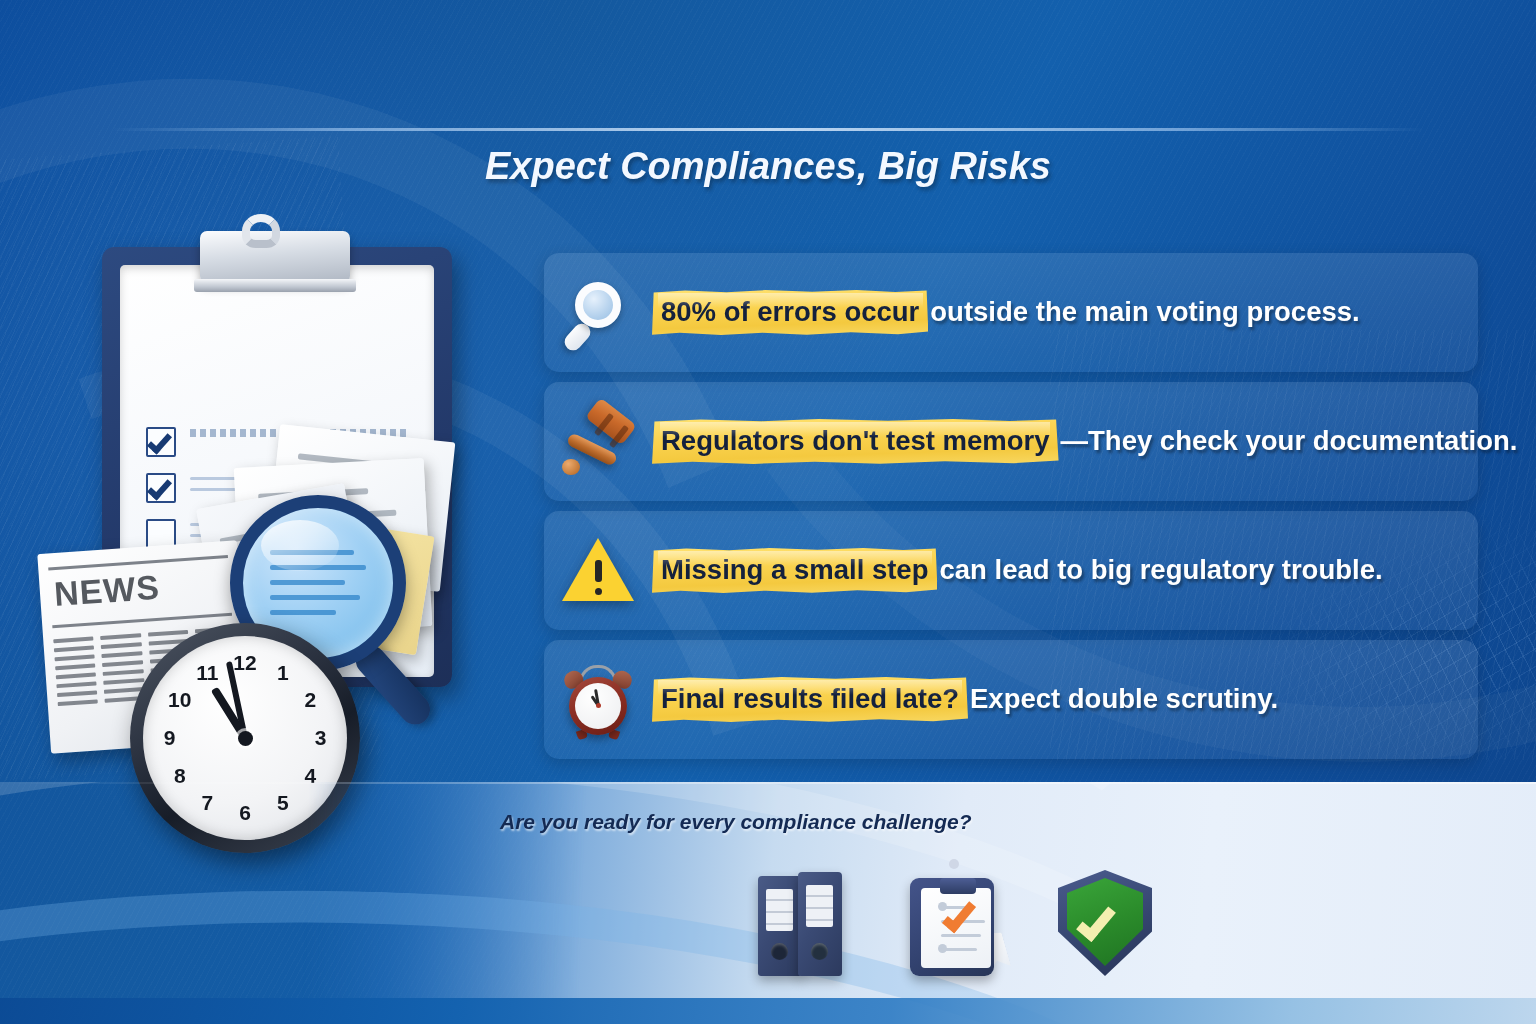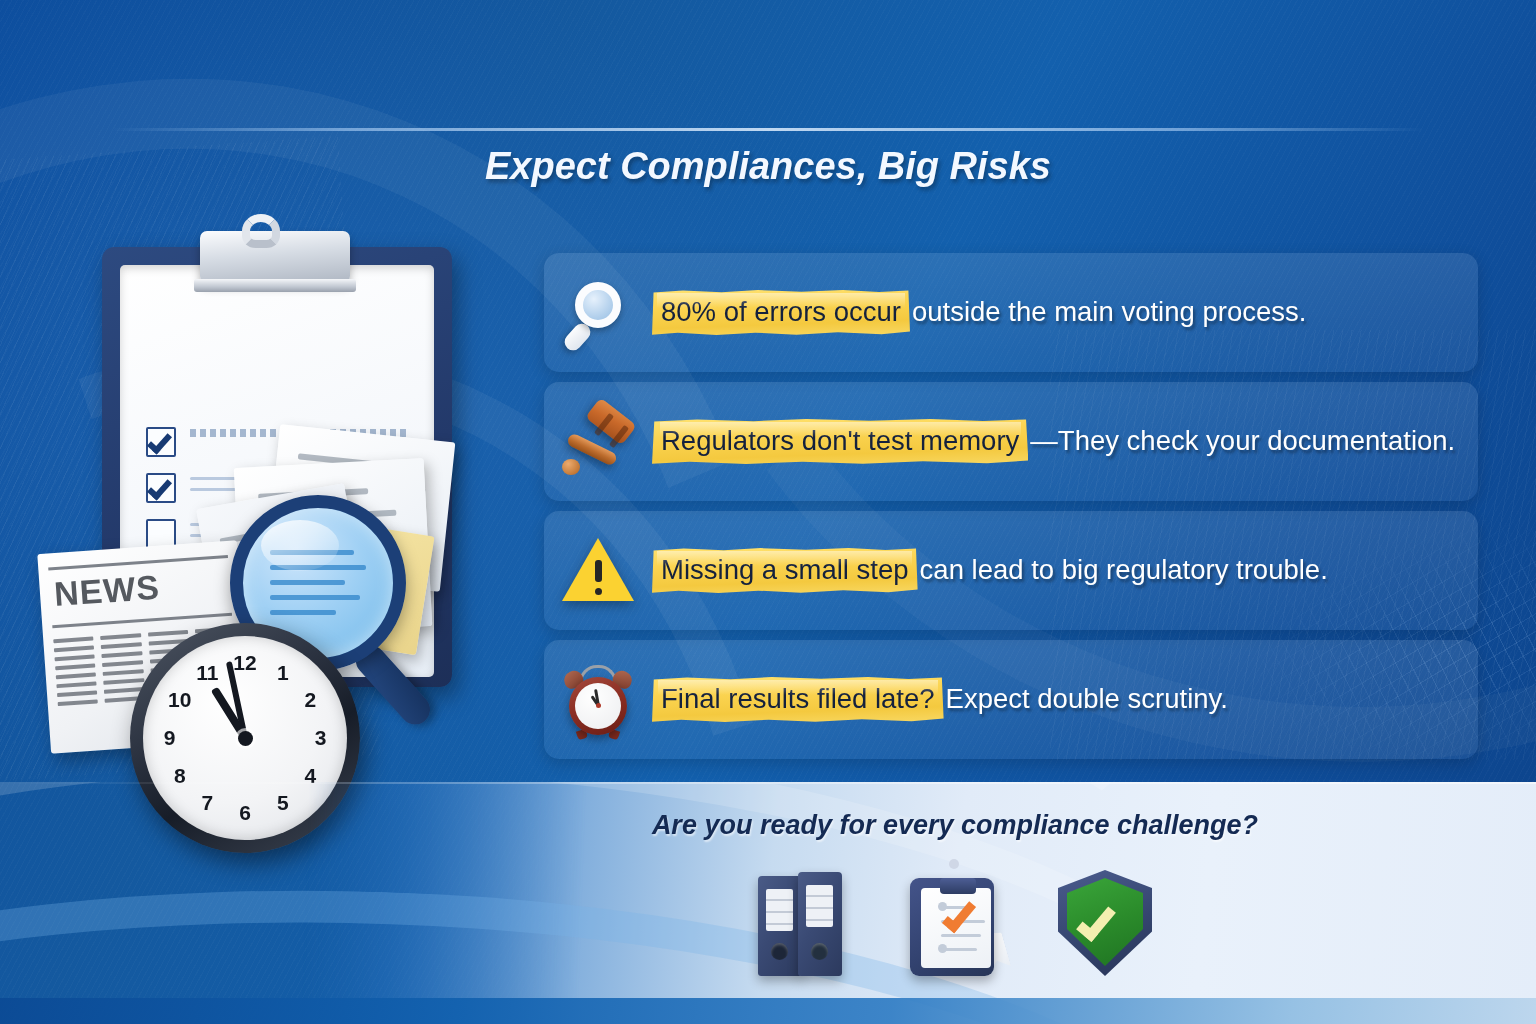--- a/index.html
+++ b/index.html
@@ -266,21 +266,21 @@
     box-shadow: 0 5px 16px rgba(0,0,0,0.16);
     display: flex; align-items: center;
   }
   .card-icon {
     width: 108px; flex: 0 0 108px;
     display:flex; align-items:center; justify-content:center;
     position: relative; height: 100%;
   }
   .card-text {
     flex: 1 1 auto; padding-right: 18px;
-    font-size: 27.5px; font-weight: 400;
+    font-size: 27.5px; font-weight: 700;
     color: #ffffff;
     text-shadow: 2px 3px 3px rgba(0,0,0,0.38);
     white-space: nowrap;
     line-height: 1.1;
   }
   .hl {
     display: inline-block;
     position: relative;
     color: #14213d;
     text-shadow: none;
@@ -427,22 +427,22 @@
     background: linear-gradient(96deg, #0b4a95 0%, #1160ae 30%, #2f7cc4 58%, #8fbde2 84%, #b9d4ec 100%);
     opacity: .92;
   }
   .fb-topline {
     position:absolute; left:0; top:0; width: 1536px; height: 2px;
     background: linear-gradient(90deg, rgba(255,255,255,0) 0%, rgba(255,255,255,.35) 40%, rgba(255,255,255,.5) 100%);
   }
 
   .cta {
     position: absolute; left: 500px; top: 810px; width: 910px;
-    text-align: center;
-    font-size: 27px; font-weight: 700; font-style: italic;
+    text-align: left;
+    font-size: 21px; font-weight: 700; font-style: italic;
     color: #142a53;
     text-shadow: 1px 2px 2px rgba(255,255,255,0.6);
     white-space: nowrap;
   }
 
   .foot-icons {
     position: absolute; left: 500px; top: 866px; width: 910px;
     display:flex; justify-content:center; align-items:flex-end; gap: 56px;
   }
 

